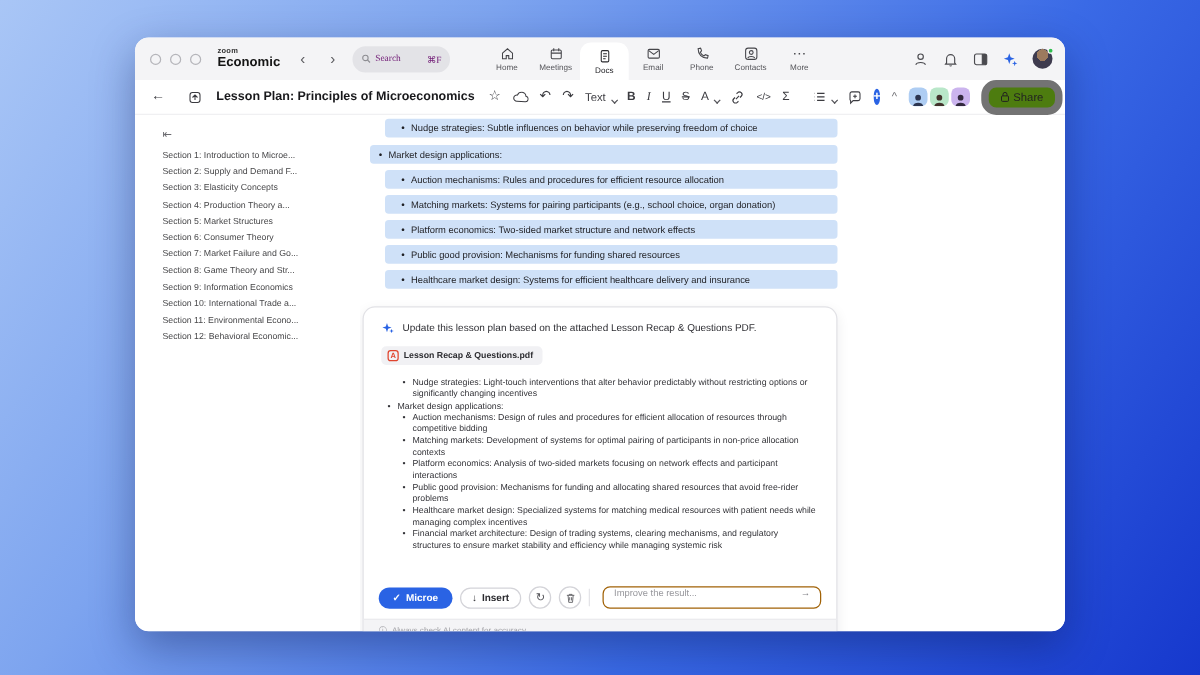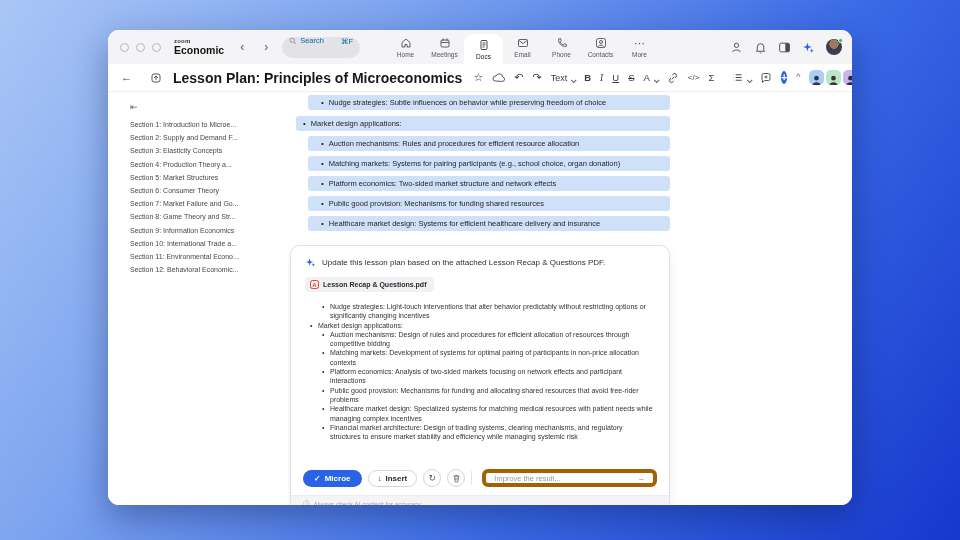--- a/index.html
+++ b/index.html
@@ -13,37 +13,37 @@
   
   .titlebar { position:relative; height:34px; background:#f4f4f6; display:flex; align-items:center; }
   .traffic { display:flex; gap:7px; margin-left:12px; }
   .traffic span { width:9px; height:9px; border-radius:50%; border:1px solid #b5b5ba; background:transparent; }
   .logo { margin-left:13px; line-height:1; }
   .logo .lt { display:block; font-size:6px; font-weight:700; color:#333; letter-spacing:.2px; }
   .logo .lb { display:block; font-size:10.5px; font-weight:700; color:#141414; margin-top:1px; }
   .navarrows { display:flex; gap:20px; margin-left:16px; color:#5c5c60; font-size:12px; }
   .navarrows span { cursor:default; line-height:1; }
   .search { margin-left:14px; width:78px; height:21px; background:#e3e3e7; border-radius:11px;
-    display:flex; align-items:flex-start; padding:0 7px; color:#0369a1; }
+    display:flex; align-items:center; padding:0 7px; color:#701a75;font-family:Liberation Serif, serif; }
   .search .stext { font-size:7.5px; line-height:7.5px; width:24px; word-break:break-all; margin-left:3px; }
   .search .skey { margin-left:auto; font-size:7.5px; }
   .tabs { position:absolute; left:278px; top:0; height:34px; display:flex; align-items:flex-end; }
   .tab { width:39px; height:34px; display:flex; flex-direction:column; align-items:center; justify-content:center; gap:2px; color:#45454a; }
   .tab .tlabel { font-size:6.5px; color:#55555a; }
   .tab.active { height:30px; background:#fff; border-radius:9px 9px 0 0; }
   .tab.active .tlabel { color:#1a1a1e; }
   .tb-right { position:absolute; right:10px; top:50%; transform:translateY(-50%); display:flex; align-items:center; gap:11px; color:#4a4a4f; }
   .avatar { position:relative; width:16px; height:16px; border-radius:50%;
     background:radial-gradient(circle at 50% 32%, #9c7a5e 0 34%, #3e3b4e 35% 100%); }
   .avatar .dot { position:absolute; right:-1px; top:-1px; width:5px; height:5px; border-radius:50%; background:#2fbf4f; border:1px solid #f4f4f6; }
 
   
   .toolbar { height:28px; background:#fff; display:flex; align-items:center; padding:0 13px; gap:9px; color:#3b3b40; border-bottom:1px solid #f0f0f2; }
   .vdiv { width:1px; height:14px; background:#e4e4e8; }
-  .doc-title { font-size:14px; font-weight:700; color:#18181b; white-space:nowrap; margin:0 2px; }
+  .doc-title { font-size:10px; font-weight:700; color:#18181b; white-space:nowrap; margin:0 2px; }
   .ticon { font-size:11px; line-height:1; cursor:default; }
   .fmt { font-size:9.5px; }
   .fmt.b { font-weight:700; }
   .fmt.i { font-style:italic; font-family:"Liberation Serif", serif; }
   .fmt.u { text-decoration:underline; }
   .fmt.s { text-decoration:line-through; }
   .caret { display:inline-block; width:4px; height:4px; border-right:1px solid #55555a; border-bottom:1px solid #55555a; transform:rotate(45deg) translateY(-1px); margin-left:2px; }
   .textbtn { display:flex; align-items:flex-end; font-size:9px; gap:2px; }
   .pluscircle { width:13px; height:13px; border-radius:50%; background:#2a63e4; color:#fff; font-size:10px; line-height:13px; text-align:center; font-weight:700; }
   .tool-right { margin-left:auto; display:flex; align-items:center; gap:9px; }
@@ -77,21 +77,21 @@
   .ai-chip .chip-name { font-size:7px; font-weight:700; color:#2b2b2f; }
   .ai-body { flex:1; padding:10px 16px 0 14px; overflow:hidden; }
   .ai-li { position:relative; font-size:7px; line-height:9.3px; color:#333338; }
   .ai-li::before { content:"•"; position:absolute; }
   .ai-li.lvl1 { padding-left:13px; } .ai-li.lvl1::before { left:5px; }
   .ai-li.lvl2 { padding-left:25px; } .ai-li.lvl2::before { left:17px; }
   .ai-actions { display:flex; align-items:center; gap:6px; padding:0 12px; margin:6px 0 8px 0; }
   .btn-replace { display:flex; align-items:center; gap:4px; background:#2a63e4; color:#fff; border:none; border-radius:12px; padding:4px 11px; font-size:8px; font-weight:700; font-family:inherit; }
   .btn-insert { display:flex; align-items:center; gap:4px; background:#fff; color:#2b2b2f; border:1px solid #d4d4d9; border-radius:12px; padding:3px 9px; font-size:8px; font-weight:700; font-family:inherit; }
   .icon-btn { width:18px; height:18px; border:1px solid #d4d4d9; border-radius:9px; background:#fff; color:#55555a; font-size:9px; display:flex; align-items:center; justify-content:center; }
-  .ai-improve { flex:1; height:18px; border:4px solid #a16207; border-radius:6px; display:flex; align-items:flex-end; padding:0 8px; color:#97979c; font-size:7.5px; margin-left:4px; }
+  .ai-improve { flex:1; height:18px; border:1px solid #a16207; border-radius:6px; display:flex; align-items:flex-start; padding:0 8px; color:#97979c; font-size:7.5px; margin-left:4px; }
   .ai-improve .arrow { margin-left:auto; color:#84848a; }
   .ai-footer { height:18px; background:#f4f4f6; border-top:1px solid #ebebee; display:flex; align-items:center; gap:4px; padding:0 12px; color:#a2a2a7; font-size:6.5px; }
 
   svg { flex:none; }
 </style>
 </head>
 <body>
 
 <div class="stage">
   <div class="window">

